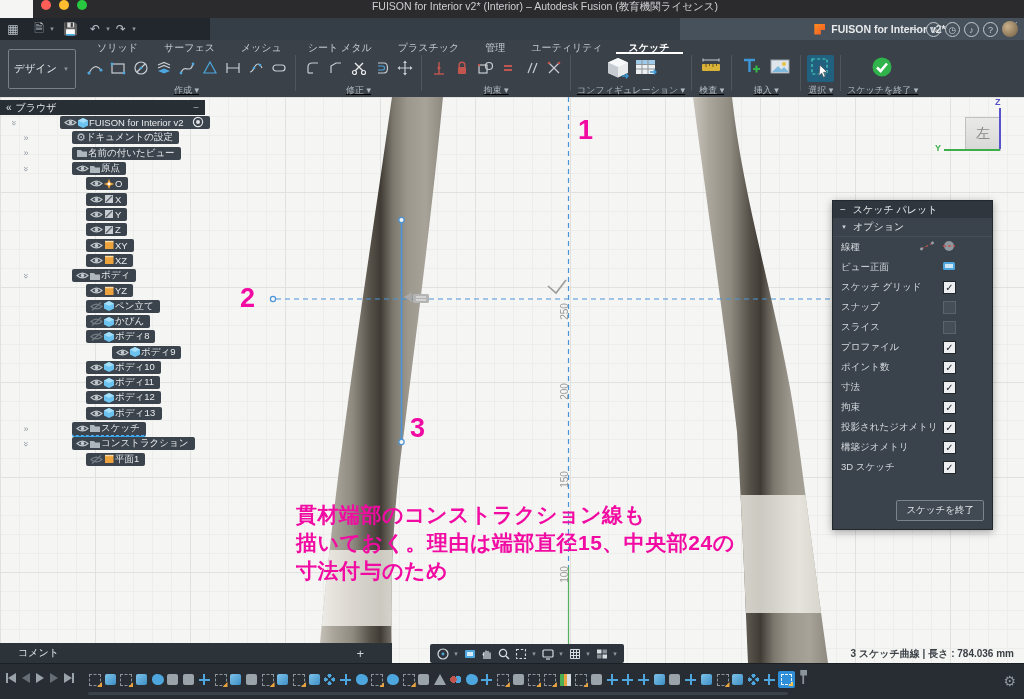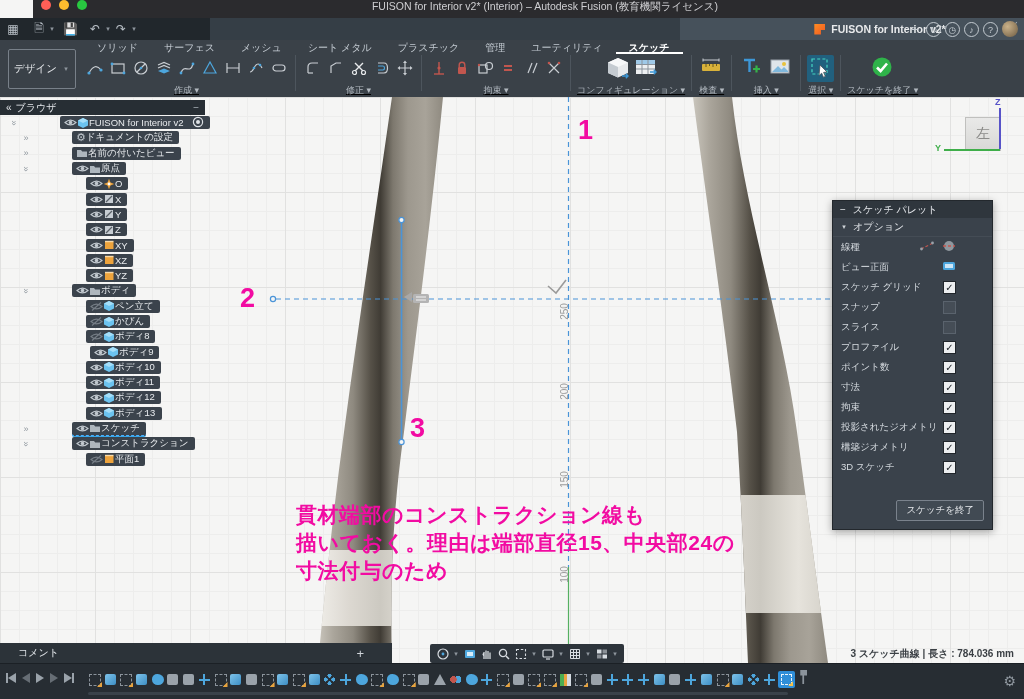--- a/index.html
+++ b/index.html
@@ -625,47 +625,47 @@
                 <path d="M1 5.5 Q6.5 0.8 12 5.5 Q6.5 10.2 1 5.5 Z" fill="none" stroke="currentColor" stroke-width="1.1"></path>
                 <circle cx="6.5" cy="5.5" r="1.8" fill="currentColor"></circle>
               </svg></span>
             <span class="bic"><svg width="12" height="12" viewBox="0 0 12 12">
                 <rect x="2" y="2.5" width="8.5" height="7.5" fill="#eda33c"></rect>
                 <path d="M2 2.5 H10.5" stroke="#f7d9a8" stroke-width="1.4"></path>
               </svg></span>
             <span>XZ</span>
           </div>
         </div>
+        <div class="brow" style="padding-left: 20px;">
+          <span class="chev" style="transform: rotate(90deg);">»</span>
+          <div class="pill">
+            <span class="beye"><svg width="13" height="11" viewBox="0 0 13 11">
+                <path d="M1 5.5 Q6.5 0.8 12 5.5 Q6.5 10.2 1 5.5 Z" fill="none" stroke="currentColor" stroke-width="1.1"></path>
+                <circle cx="6.5" cy="5.5" r="1.8" fill="currentColor"></circle>
+              </svg></span>
+            <span class="bic"><svg width="12" height="12" viewBox="0 0 12 12">
+                <path d="M1 3 H5 L6.2 4.5 H11 V10 H1 Z" fill="#aeb6bd"></path>
+              </svg></span>
+            <span>ボディ</span>
+          </div>
+        </div>
         <div class="brow" style="padding-left: 46px;">
           <span style="width: 0px;"></span>
           <div class="pill">
             <span class="beye"><svg width="13" height="11" viewBox="0 0 13 11">
                 <path d="M1 5.5 Q6.5 0.8 12 5.5 Q6.5 10.2 1 5.5 Z" fill="none" stroke="currentColor" stroke-width="1.1"></path>
                 <circle cx="6.5" cy="5.5" r="1.8" fill="currentColor"></circle>
               </svg></span>
             <span class="bic"><svg width="12" height="12" viewBox="0 0 12 12">
                 <rect x="2" y="2.5" width="8.5" height="7.5" fill="#eda33c"></rect>
                 <path d="M2 2.5 H10.5" stroke="#f7d9a8" stroke-width="1.4"></path>
               </svg></span>
             <span>YZ</span>
           </div>
         </div>
-        <div class="brow" style="padding-left: 20px;">
-          <span class="chev" style="transform: rotate(90deg);">»</span>
-          <div class="pill">
-            <span class="beye"><svg width="13" height="11" viewBox="0 0 13 11">
-                <path d="M1 5.5 Q6.5 0.8 12 5.5 Q6.5 10.2 1 5.5 Z" fill="none" stroke="currentColor" stroke-width="1.1"></path>
-                <circle cx="6.5" cy="5.5" r="1.8" fill="currentColor"></circle>
-              </svg></span>
-            <span class="bic"><svg width="12" height="12" viewBox="0 0 12 12">
-                <path d="M1 3 H5 L6.2 4.5 H11 V10 H1 Z" fill="#aeb6bd"></path>
-              </svg></span>
-            <span>ボディ</span>
-          </div>
-        </div>
         <div class="brow" style="padding-left: 46px;">
           <span style="width: 0px;"></span>
           <div class="pill">
             <span class="beye off"><svg width="13" height="11" viewBox="0 0 13 11">
                 <path d="M1 5.5 Q6.5 0.8 12 5.5 Q6.5 10.2 1 5.5 Z" fill="none" stroke="currentColor" stroke-width="1.1"></path>
                 <path d="M2 9.5 L11 1.5" stroke="currentColor" stroke-width="1.1"></path>
               </svg></span>
             <span class="bic"><svg width="12" height="12" viewBox="0 0 12 12">
                 <path d="M6 1 L11 3.5 V8.5 L6 11 L1 8.5 V3.5 Z" fill="#6cc3ef"></path>
                 <path d="M6 1 L11 3.5 L6 6 L1 3.5 Z" fill="#a5def8"></path>
@@ -694,21 +694,21 @@
                 <path d="M1 5.5 Q6.5 0.8 12 5.5 Q6.5 10.2 1 5.5 Z" fill="none" stroke="currentColor" stroke-width="1.1"></path>
                 <path d="M2 9.5 L11 1.5" stroke="currentColor" stroke-width="1.1"></path>
               </svg></span>
             <span class="bic"><svg width="12" height="12" viewBox="0 0 12 12">
                 <path d="M6 1 L11 3.5 V8.5 L6 11 L1 8.5 V3.5 Z" fill="#6cc3ef"></path>
                 <path d="M6 1 L11 3.5 L6 6 L1 3.5 Z" fill="#a5def8"></path>
               </svg></span>
             <span>ボディ8</span>
           </div>
         </div>
-        <div class="brow" style="padding-left: 50px;">
+        <div class="brow" style="padding-left: 72px;">
           <span style="width: 0px;"></span>
           <div class="pill">
             <span class="beye"><svg width="13" height="11" viewBox="0 0 13 11">
                 <path d="M1 5.5 Q6.5 0.8 12 5.5 Q6.5 10.2 1 5.5 Z" fill="none" stroke="currentColor" stroke-width="1.1"></path>
                 <circle cx="6.5" cy="5.5" r="1.8" fill="currentColor"></circle>
               </svg></span>
             <span class="bic"><svg width="12" height="12" viewBox="0 0 12 12">
                 <path d="M6 1 L11 3.5 V8.5 L6 11 L1 8.5 V3.5 Z" fill="#6cc3ef"></path>
                 <path d="M6 1 L11 3.5 L6 6 L1 3.5 Z" fill="#a5def8"></path>
               </svg></span>

